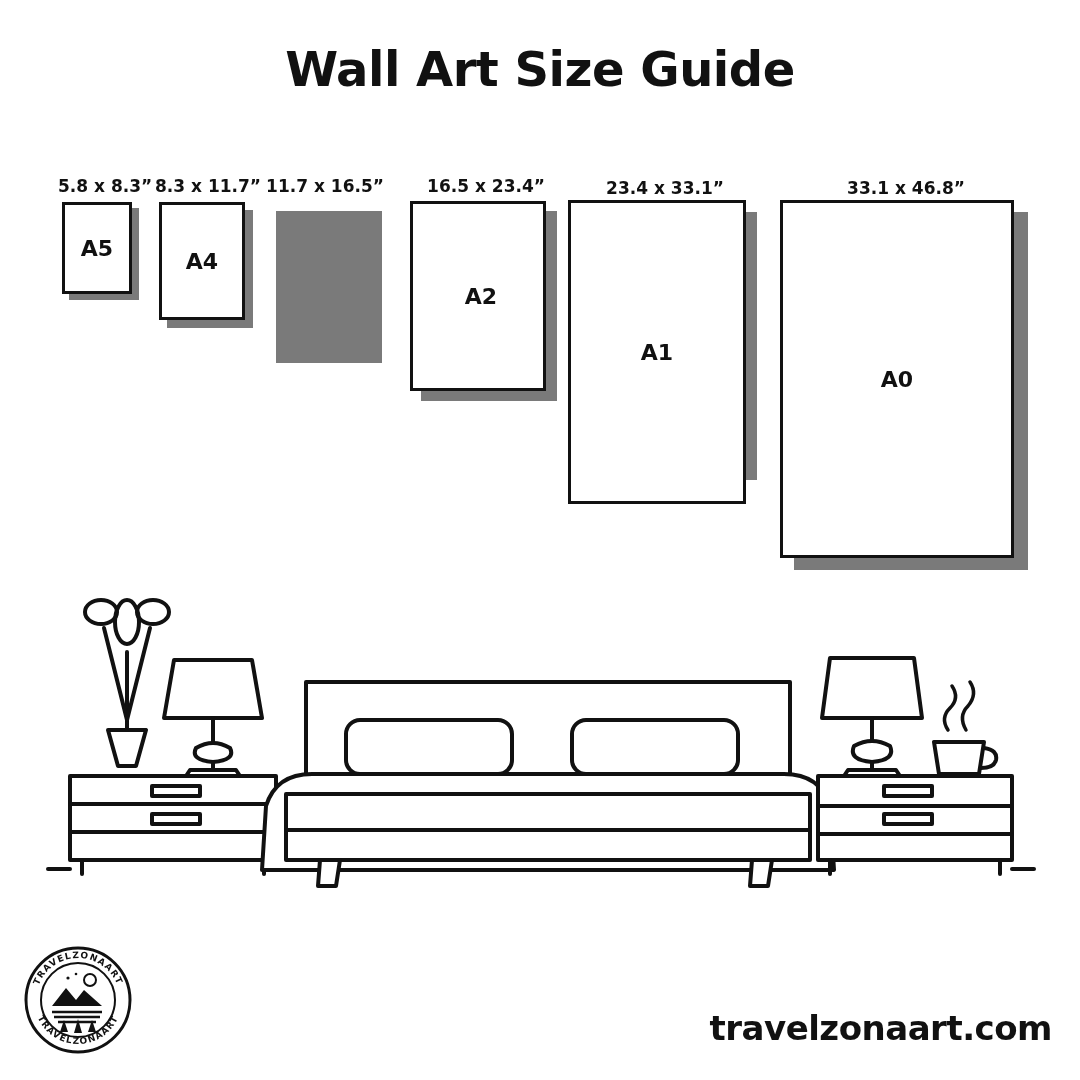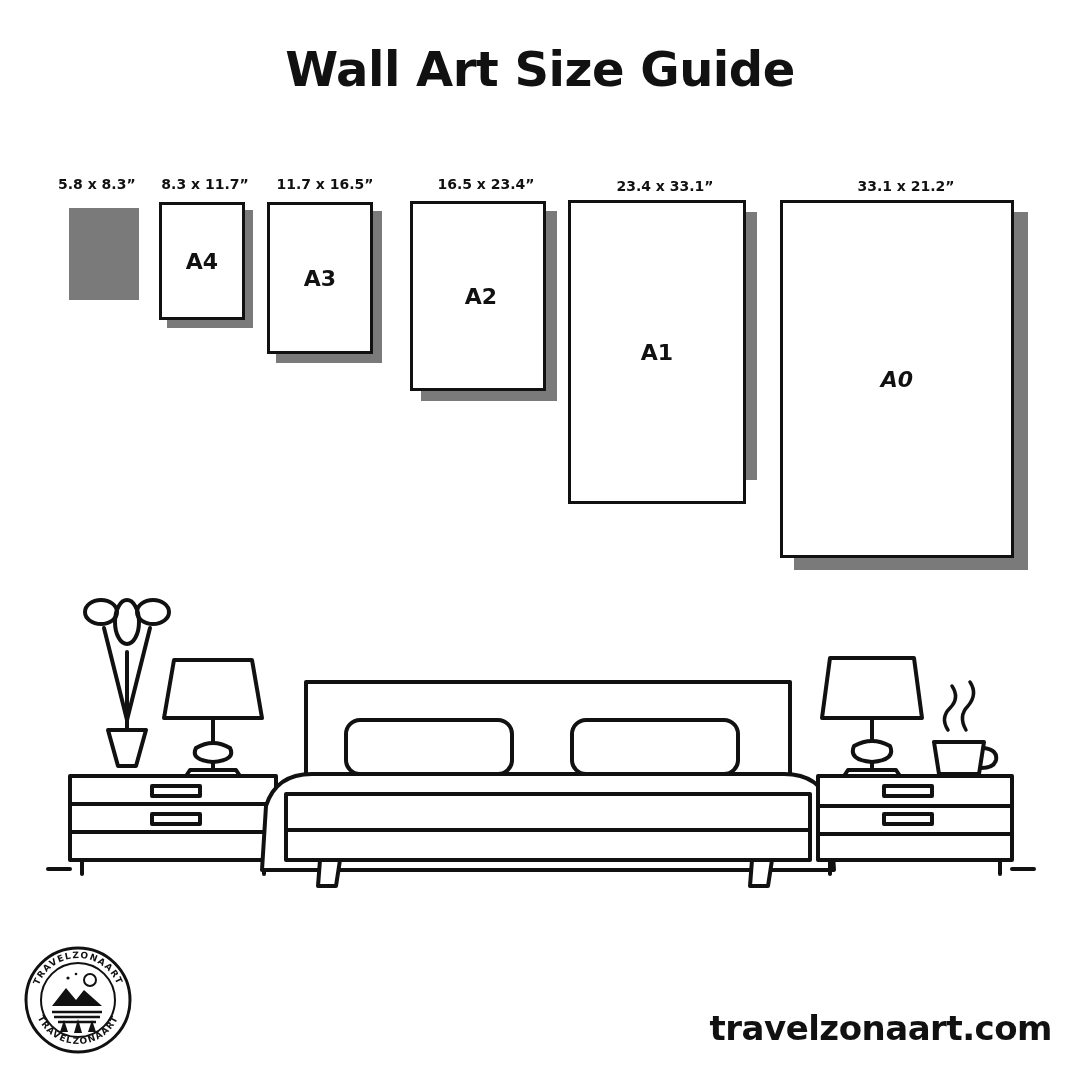--- a/index.html
+++ b/index.html
@@ -37,21 +37,21 @@
   }
 
   .frame-group {
     position: absolute;
   }
   .frame-dim {
     position: absolute;
     left: 0;
     width: 100%;
     text-align: center;
-    font-size: 14px;
+    font-size: 17px;
     font-weight: bold;
     color: #111111;
     white-space: nowrap;
   }
   .frame-shadow {
     position: absolute;
     background: #7a7a7a;
   }
   .frame-box {
     position: absolute;
@@ -97,58 +97,58 @@
 </head>
 <body>
 
 <div class="page-title">Wall Art Size Guide</div>
 
 <div class="frames-area">
 
   <div class="frame-group" style="left:58px; top:178px; width:76px; height:130px;">
     <div class="frame-dim" style="top:-2px;">5.8 x 8.3”</div>
     <div class="frame-shadow" style="left:11px; top:30px; width:70px; height:92px;"></div>
+    <div class="frame-box" style="left:4px; top:24px; width:70px; height:92px;">
+      <span class="frame-label">A5</span>
+    </div>
   </div>
 
   <div class="frame-group" style="left:155px; top:178px; width:100px; height:160px;">
     <div class="frame-dim" style="top:-2px;">8.3 x 11.7”</div>
     <div class="frame-shadow" style="left:12px; top:32px; width:86px; height:118px;"></div>
     <div class="frame-box" style="left:4px; top:24px; width:86px; height:118px;">
       <span class="frame-label">A4</span>
     </div>
   </div>
 
   <div class="frame-group" style="left:263px; top:176px; width:124px; height:210px;">
     <div class="frame-dim" style="top:0px;">11.7 x 16.5”</div>
     <div class="frame-shadow" style="left:13px; top:35px; width:106px; height:152px;"></div>
-    <div class="frame-box" style="left:4px; top:26px; width:106px; height:152px;">
-      <span class="frame-label">A3</span>
-    </div>
   </div>
 
   <div class="frame-group" style="left:406px; top:173px; width:160px; height:265px;">
     <div class="frame-dim" style="top:3px;">16.5 x 23.4”</div>
     <div class="frame-shadow" style="left:15px; top:38px; width:136px; height:190px;"></div>
     <div class="frame-box" style="left:4px; top:28px; width:136px; height:190px;padding-left:6px;">
       <span class="frame-label">A2</span>
     </div>
   </div>
 
   <div class="frame-group" style="left:565px; top:172px; width:200px; height:330px;">
     <div class="frame-dim" style="top:6px;">23.4 x 33.1”</div>
     <div class="frame-shadow" style="left:14px; top:40px; width:178px; height:268px;"></div>
     <div class="frame-box" style="left:3px; top:28px; width:178px; height:304px;">
       <span class="frame-label">A1</span>
     </div>
   </div>
 
   <div class="frame-group" style="left:776px; top:170px; width:260px; height:420px;">
-    <div class="frame-dim" style="top:8px;">33.1 x 21.2”</div>
+    <div class="frame-dim" style="top:8px;">33.1 x 46.8”</div>
     <div class="frame-shadow" style="left:18px; top:42px; width:234px; height:358px;"></div>
-    <div class="frame-box" style="left:4px; top:30px; width:234px; height:358px;font-style:italic;">
+    <div class="frame-box" style="left:4px; top:30px; width:234px; height:358px;">
       <span class="frame-label">A0</span>
     </div>
   </div>
 
 </div>
 
 <div class="furniture">
   <svg width="1080" height="330" viewBox="0 0 1080 330" fill="none" stroke="#111111" stroke-width="4" stroke-linecap="round" stroke-linejoin="round">
 
     <line x1="48" y1="299" x2="70" y2="299"></line>

